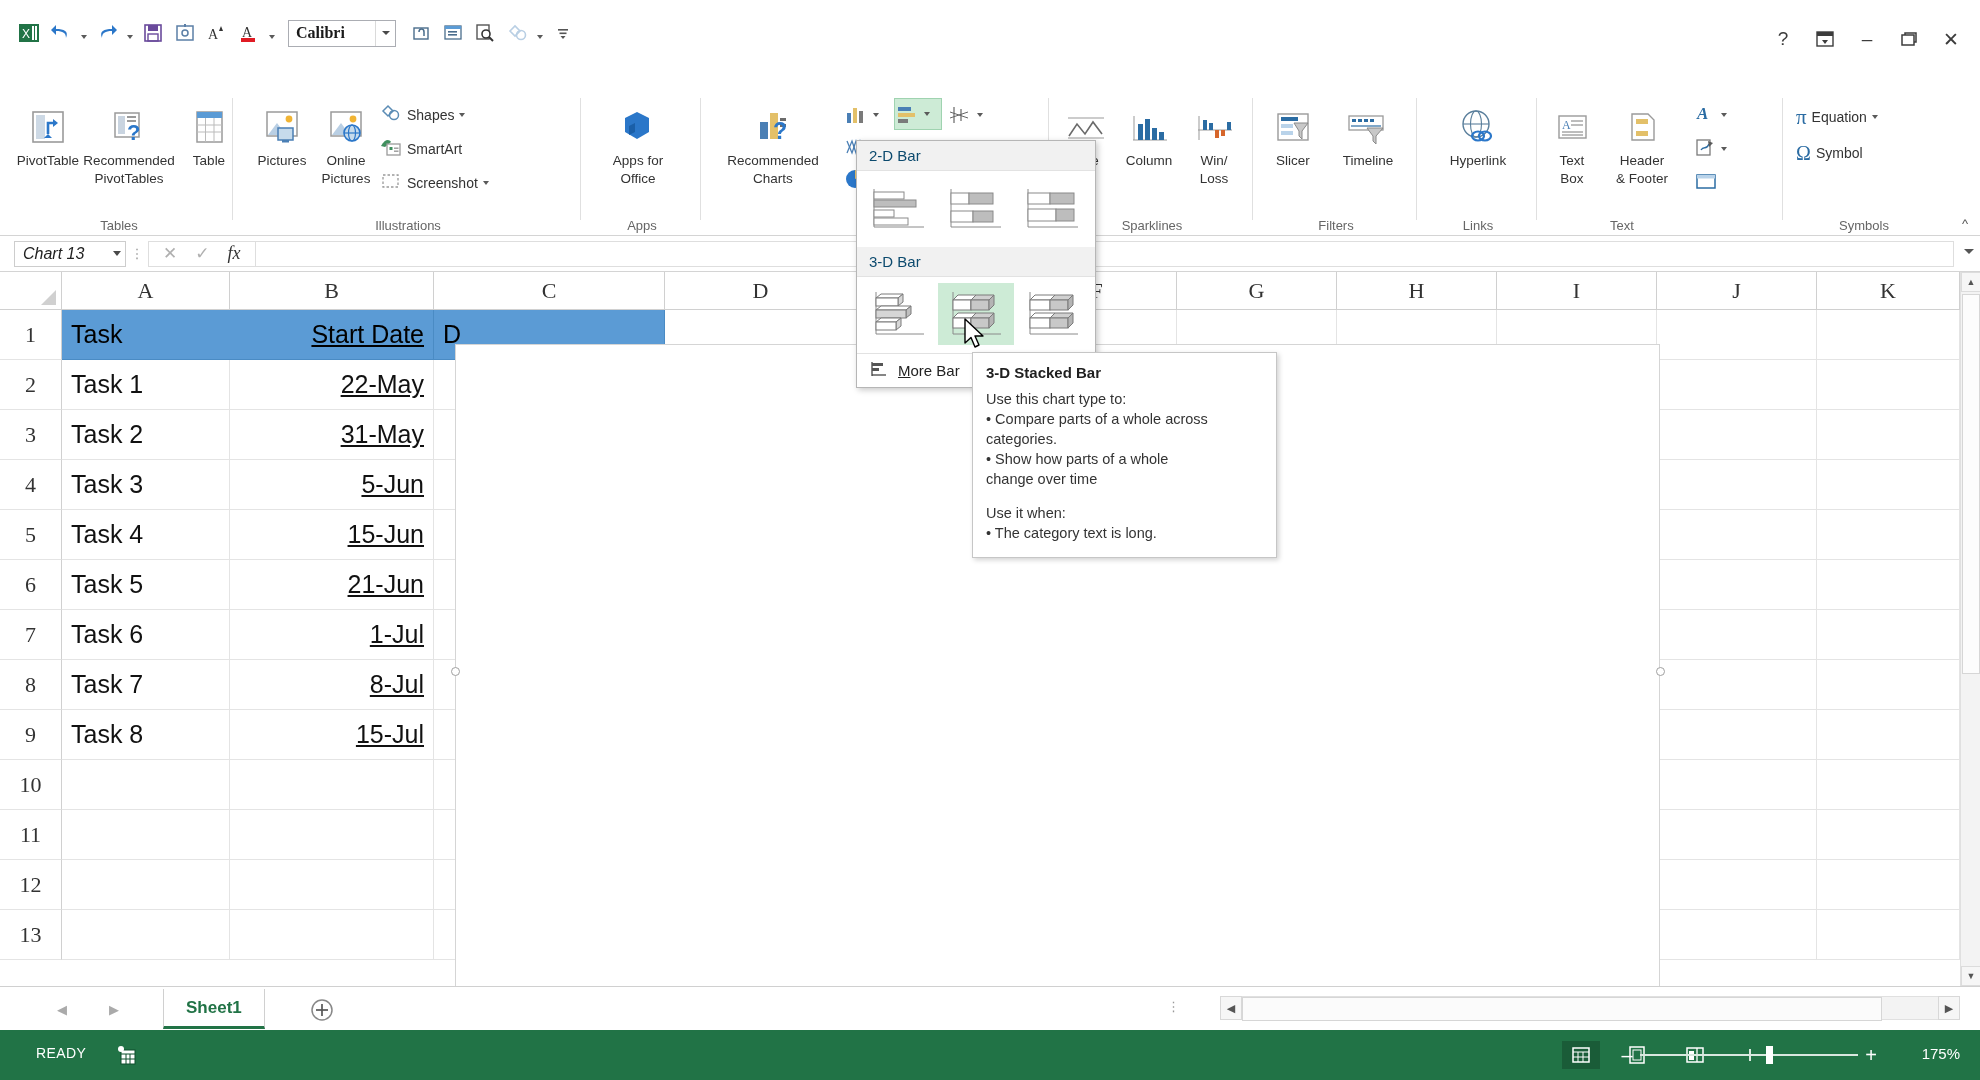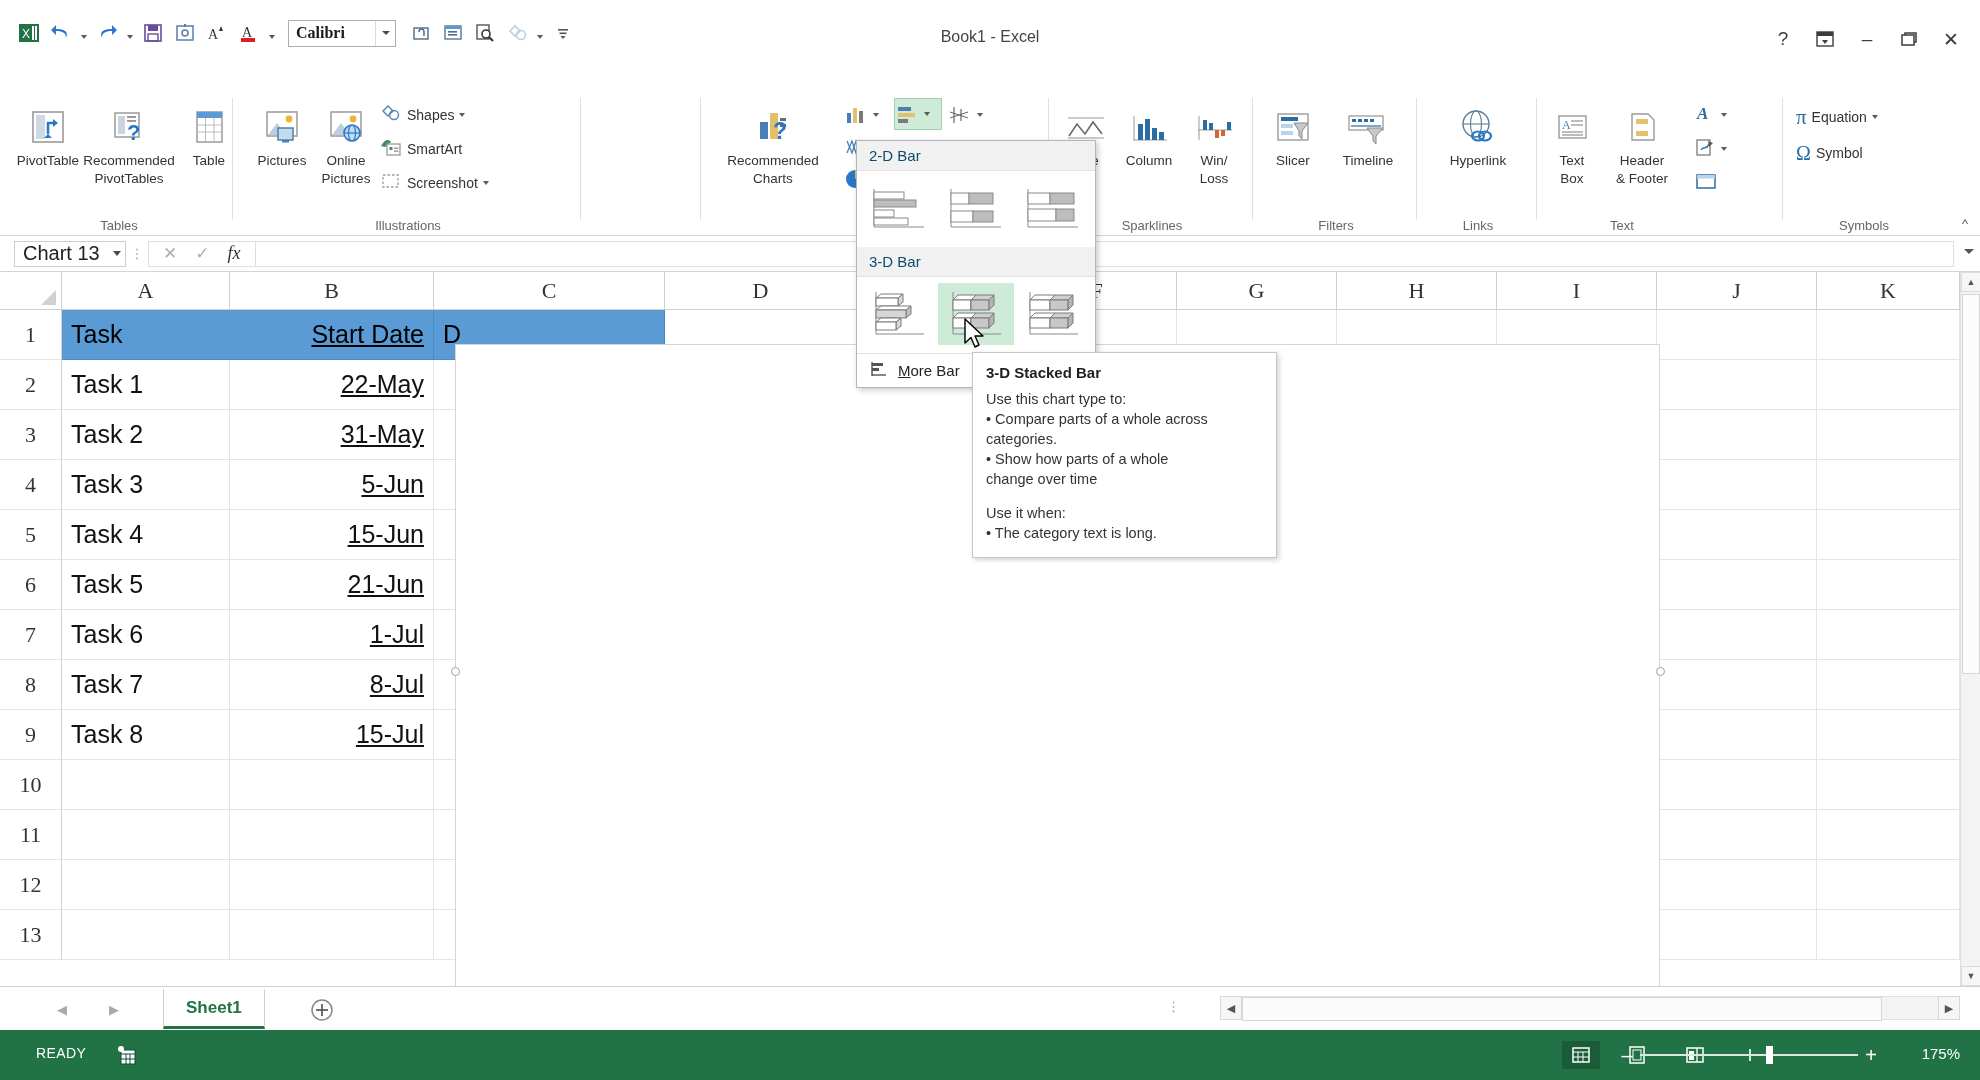--- a/index.html
+++ b/index.html
@@ -47,21 +47,21 @@
   .smbtn .lbl { font-size:14px; color:#333; white-space:nowrap; }
   .dd-caret { width:0;height:0;border-left:3.5px solid transparent;border-right:3.5px solid transparent;border-top:4px solid #5a5a5a; }
   .chartbtn { position:absolute; width:46px; height:30px; display:flex; align-items:center; gap:3px; cursor:default; }
   .chartbtn.sel { background:#cdebd6; border:1px solid #9fd3b0; }
   .collapse { position:absolute; right:12px; bottom:4px; font-size:13px; color:#555; cursor:default; }
 
   
   .fbar { position:absolute; left:0; top:236px; width:1980px; height:36px; background:#fff; border-bottom:1px solid #d4d4d4;
           display:flex; align-items:center; }
   .namebox { margin-left:14px; width:112px; height:26px; border:1px solid #cdcdcd; background:#fff; display:flex; align-items:center; position:relative; }
-  .namebox span { font-size:20px; color:#222; padding-left:8px; }
+  .namebox span { font-size:16px; color:#222; padding-left:8px;font-style:italic; }
   .namebox .ddv { position:absolute; right:4px; top:9px; width:0;height:0;border-left:4px solid transparent;border-right:4px solid transparent;border-top:5px solid #4a4a4a; }
   .fbdots { width:22px; text-align:center; color:#999; font-size:13px; letter-spacing:0; }
   .fbbtns { display:flex; align-items:center; gap:18px; padding:0 14px; height:26px; border:1px solid #dedede; border-right:none; }
   .fbbtns span { color:#b0b0b0; font-size:17px; }
   .fbbtns .fx { color:#333; font-style:italic; font-family:"Liberation Serif",serif; font-size:18px; }
   .fbinput { flex:1; height:26px; border:1px solid #dedede; background:#fff; margin-right:26px; }
   .fbexpand { position:absolute; right:6px; top:13px; width:0;height:0;border-left:5px solid transparent;border-right:5px solid transparent;border-top:5px solid #555; }
 
   
   .sheet { position:absolute; left:0; top:272px; width:1980px; height:714px; background:#fff; overflow:hidden; }
@@ -247,21 +247,20 @@
 
       <div class="qat-btn">
         <svg width="20" height="20" viewBox="0 0 20 20">
             <rect x="5" y="6" width="10" height="1.6" fill="#555"></rect>
             <rect x="6.5" y="9.5" width="7" height="1.6" fill="#555"></rect>
             <path d="M7.5 13 L12.5 13 L10 16 Z" fill="#555"></path>
           </svg>
       </div>
     </div>
 
-    <div class="wintitle">Book1 - Excel</div>
 
     <div class="wincontrols">
       <div class="wc">?</div>
       <div class="wc">
         <svg width="20" height="18" viewBox="0 0 20 18">
             <rect x="2" y="2" width="16" height="14" fill="none" stroke="#3c3c3c" stroke-width="1.4"></rect>
             <rect x="2" y="2" width="16" height="4" fill="#3c3c3c"></rect>
             <path d="M10 14 L7 10 L13 10 Z" fill="#3c3c3c"></path>
           </svg>
       </div>
@@ -381,20 +380,33 @@
             </svg>
         </span>
         <span class="lbl">Screenshot</span>
         <span class="dd-caret"></span>
       </div>
 
       <div class="glabel">Illustrations</div>
     </div>
     <div class="rsep" style="left:580px;"></div>
 
+    <div class="rgroup" style="left:586px;width:112px;">
+      <div class="bigbtn" style="left:14px;top:10px;">
+        <div class="ic">
+          <svg width="46" height="44" viewBox="0 0 46 44">
+              <path d="M22 6 L34 12 L34 26 L22 33 L10 26 L10 12 Z" fill="#2b77c9"></path>
+              <path d="M14 20 L20 17 L20 26 L14 29 Z" fill="#1a5fa8"></path>
+            </svg>
+        </div>
+        <div class="lbl">Apps for</div>
+        <div class="lbl">Office</div>
+      </div>
+      <div class="glabel">Apps</div>
+    </div>
     <div class="rsep" style="left:700px;"></div>
 
     <div class="rgroup" style="left:706px;width:340px;">
       <div class="bigbtn" style="left:6px;top:10px;width:122px;">
         <div class="ic">
           <svg width="50" height="44" viewBox="0 0 50 44">
               <rect x="12" y="16" width="8" height="17" fill="#4a7fb5"></rect>
               <rect x="22" y="7" width="8" height="26" fill="#e3c069"></rect>
               <rect x="32" y="12" width="6" height="3" fill="#6b6b6b"></rect>
               <rect x="32" y="18" width="6" height="3" fill="#6b6b6b"></rect>

